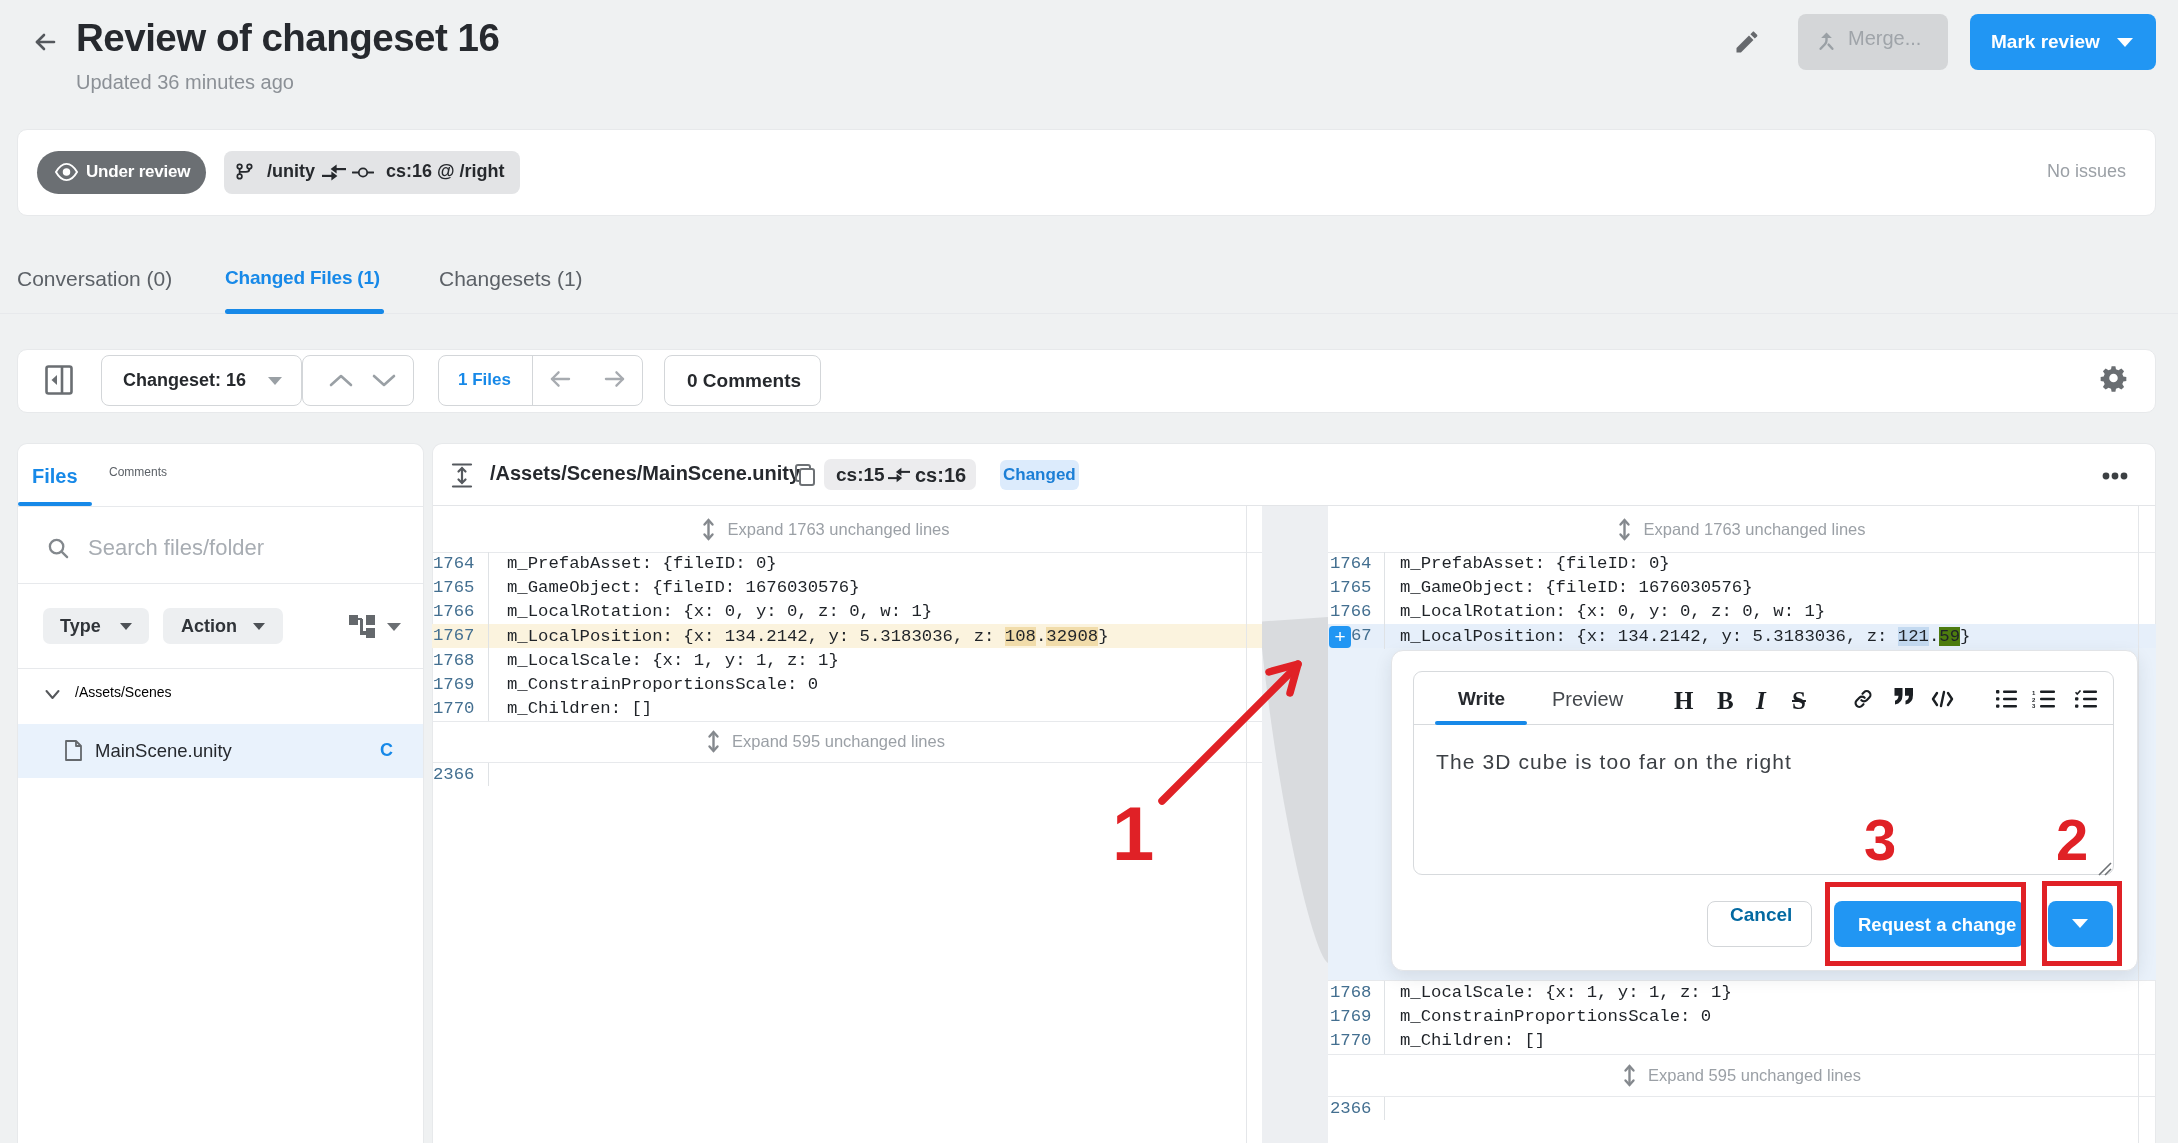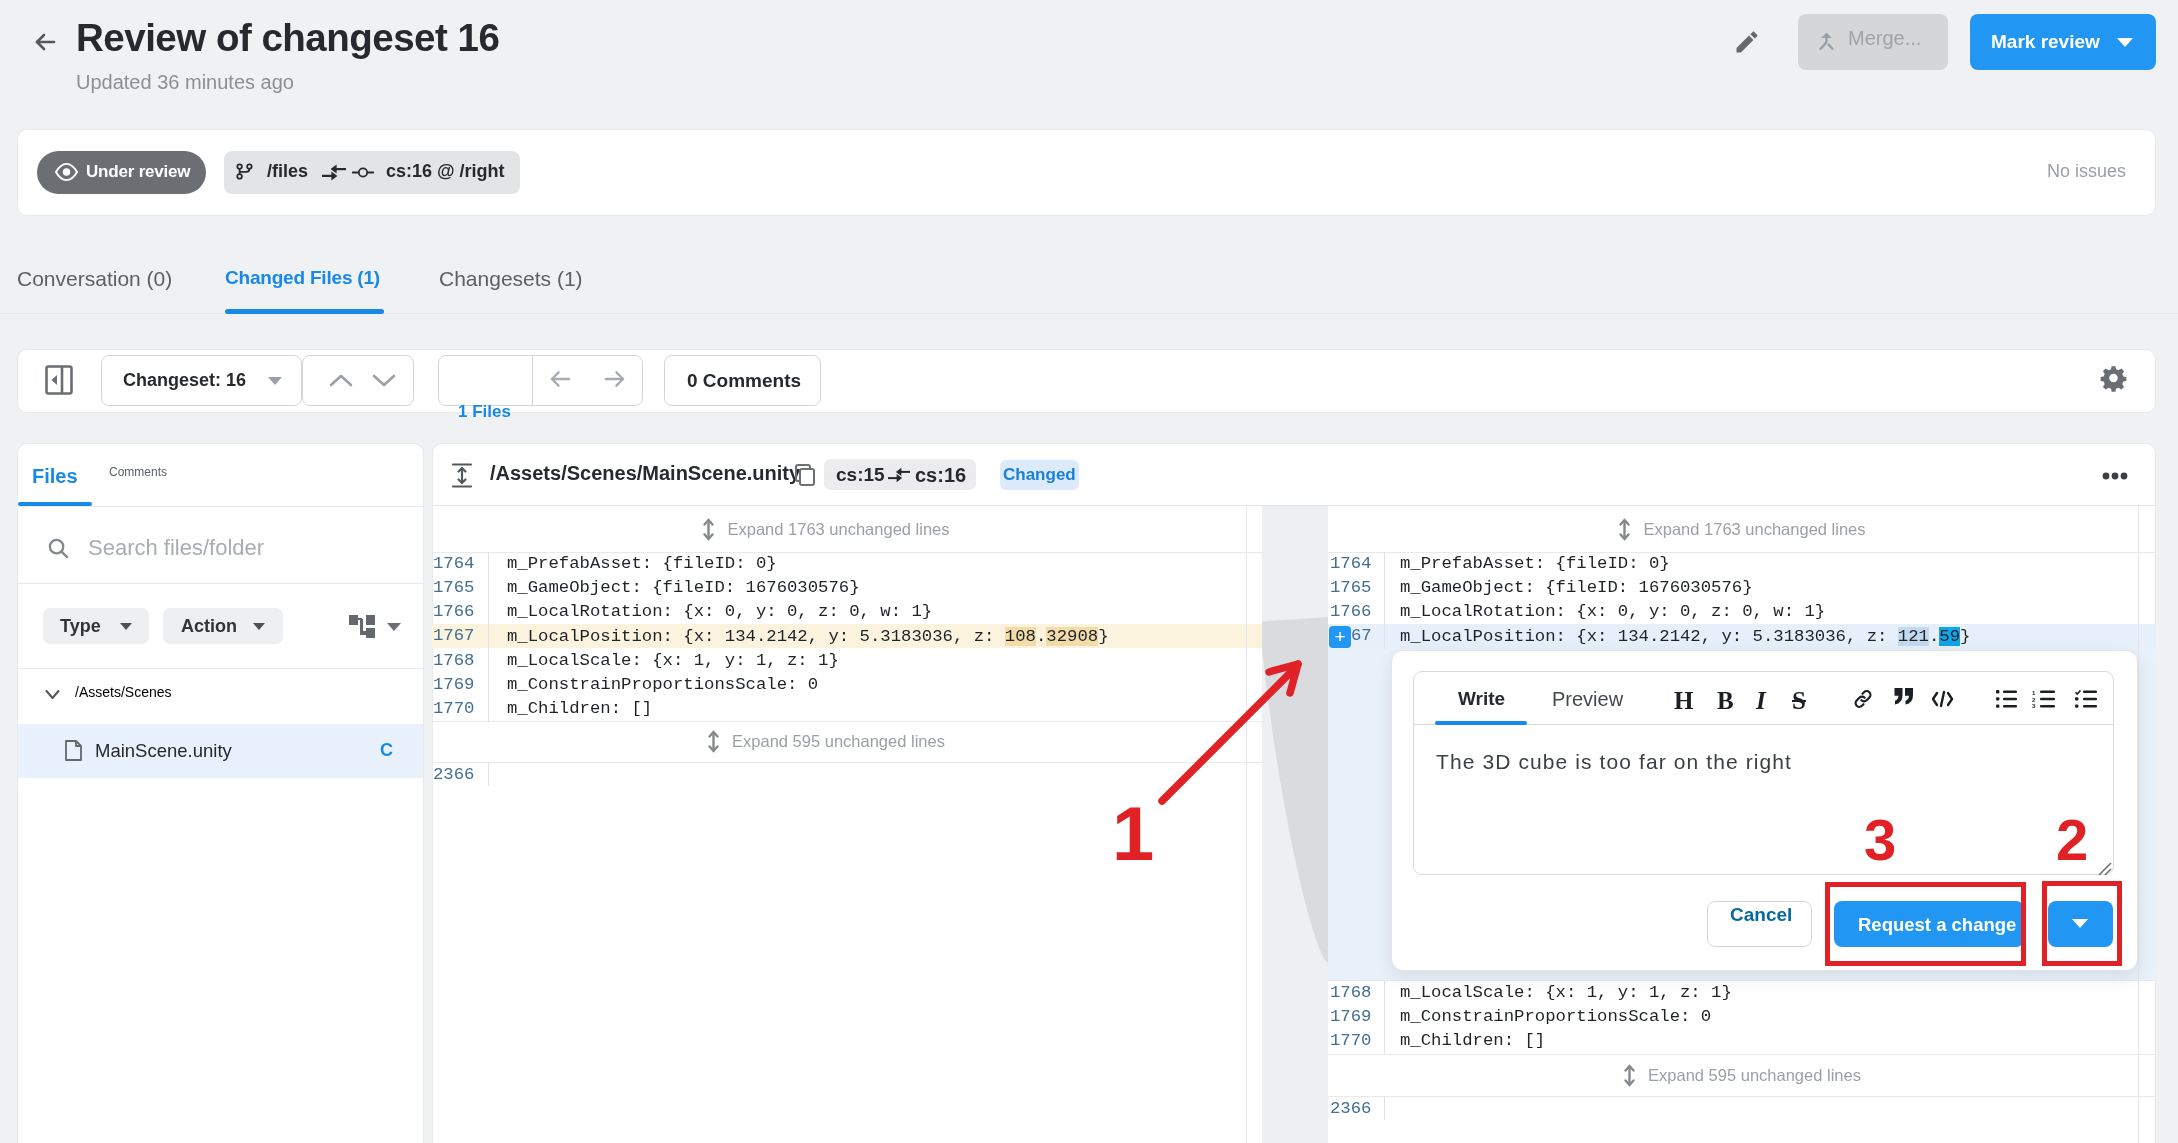--- a/index.html
+++ b/index.html
@@ -47,21 +47,21 @@
 
 <div class="abs" style="left:224px;top:151px;width:296px;height:43px;background:#e3e4e6;border-radius:8px;"></div>
 
 <svg class="abs" style="left:236px;top:163px" width="17" height="17" viewBox="0 0 17 17" fill="none" stroke="#26292d" stroke-width="1.7">
   <circle cx="3.6" cy="3.6" r="2.3"></circle>
     <circle cx="3.6" cy="13.4" r="2.3"></circle>
     <circle cx="13.4" cy="3.6" r="2.3"></circle>
   <path d="M3.6 5.9 V11.1"></path>
     <path d="M3.6 8.9 H10 C12.4 8.9 13.4 7.8 13.4 5.9"></path>
 </svg>
-<div class="abs" style="left:267px;top:161px;font-size:18px;font-weight:bold;color:#26292d;">/files</div>
+<div class="abs" style="left:267px;top:161px;font-size:18px;font-weight:bold;color:#26292d;">/unity</div>
 
 <svg class="abs" style="left:322px;top:164px" width="24" height="17" viewBox="0 0 24 17" fill="#26292d" stroke="none">
   <rect x="13.2" y="4" width="10.8" height="2.2"></rect>
     <path d="M14.6 0.6 L8.6 5.1 L14.6 9.6 Z"></path>
   <rect x="0" y="10.8" width="10.8" height="2.2"></rect>
     <path d="M9.4 7.4 L15.4 11.9 L9.4 16.4 Z"></path>
 </svg>
 
 <svg class="abs" style="left:352px;top:166px" width="22" height="13" viewBox="0 0 22 13" fill="none" stroke="#26292d" stroke-width="1.8">
   <circle cx="11" cy="6.5" r="4.2"></circle>
@@ -89,21 +89,21 @@
 <div class="abs" style="left:268px;top:377px;width:0;height:0;border-left:7px solid transparent;border-right:7px solid transparent;border-top:8px solid #9aa0a5;"></div>
 <div class="abs" style="left:302px;top:355px;width:112px;height:51px;background:#fff;border:1px solid #d3d6d9;border-radius:8px;"></div>
 <svg class="abs" style="left:329px;top:374px" width="24" height="13" viewBox="0 0 24 13" fill="none" stroke="#9aa0a5" stroke-width="2.6" stroke-linecap="round" stroke-linejoin="round">
     <polyline points="2,11 12,2 22,11"></polyline>
   </svg>
 <svg class="abs" style="left:372px;top:374px" width="24" height="13" viewBox="0 0 24 13" fill="none" stroke="#9aa0a5" stroke-width="2.6" stroke-linecap="round" stroke-linejoin="round">
     <polyline points="2,2 12,11 22,2"></polyline>
   </svg>
 
 <div class="abs" style="left:438px;top:355px;width:205px;height:51px;background:#fff;border:1px solid #d3d6d9;border-radius:8px;"></div>
-<div class="abs" style="left:458px;top:370px;font-size:17px;font-weight:bold;color:#1789e8;margin-top:32px;">1 Files</div>
+<div class="abs" style="left:458px;top:370px;font-size:17px;font-weight:bold;color:#1789e8;">1 Files</div>
 <div class="abs" style="left:532px;top:355px;width:1px;height:51px;background:#d3d6d9;"></div>
 <svg class="abs" style="left:549px;top:369px" width="23" height="20" viewBox="0 0 24 21" fill="none" stroke="#a7abb0" stroke-width="2.4" stroke-linecap="round" stroke-linejoin="round">
   <line x1="21" y1="10.5" x2="3" y2="10.5"></line>
     <polyline points="10,3.5 3,10.5 10,17.5"></polyline>
 </svg>
 <svg class="abs" style="left:603px;top:369px" width="23" height="20" viewBox="0 0 24 21" fill="none" stroke="#a7abb0" stroke-width="2.4" stroke-linecap="round" stroke-linejoin="round">
   <line x1="3" y1="10.5" x2="21" y2="10.5"></line>
     <polyline points="14,3.5 21,10.5 14,17.5"></polyline>
 </svg>
 
@@ -246,21 +246,21 @@
     </svg>
   Expand 1763 unchanged lines
 </div>
 <div class="abs mono" style="left:1330px;top:552px;font-size:17.3px;line-height:24.2px;color:#436f90;white-space:pre;">1764
 1765
 1766</div>
 <div class="abs" style="left:1328px;top:624.1px;width:828px;height:24.2px;background:#e6effa;"></div>
 <div class="abs mono" style="left:1400px;top:552px;font-size:17.3px;line-height:24.2px;color:#1f2328;white-space:pre;">m_PrefabAsset: {fileID: 0}
 m_GameObject: {fileID: 1676030576}
 m_LocalRotation: {x: 0, y: 0, z: 0, w: 1}
-m_LocalPosition: {x: 134.2142, y: 5.3183036, z: <span style="background:#c3d9f0">121</span>.<span style="background:#0ea5e9">59</span>}</div>
+m_LocalPosition: {x: 134.2142, y: 5.3183036, z: <span style="background:#c3d9f0">121</span>.<span style="background:#4d7c0f">59</span>}</div>
 
 <div class="abs" style="left:1329px;top:626px;width:22px;height:22px;background:#2196f3;border-radius:4px;color:#fff;font-size:19px;line-height:21px;text-align:center;">+</div>
 <div class="abs mono" style="left:1351px;top:624.1px;font-size:17.3px;line-height:24.2px;color:#436f90;">67</div>
 
 <div class="abs" style="left:1328px;top:648.3px;width:828px;height:332.7px;background:#e9f1fa;"></div>
 
 <div class="abs mono" style="left:1330px;top:981px;font-size:17.3px;line-height:24.2px;color:#436f90;white-space:pre;">1768
 1769
 1770</div>
 <div class="abs mono" style="left:1400px;top:981px;font-size:17.3px;line-height:24.2px;color:#1f2328;white-space:pre;">m_LocalScale: {x: 1, y: 1, z: 1}

